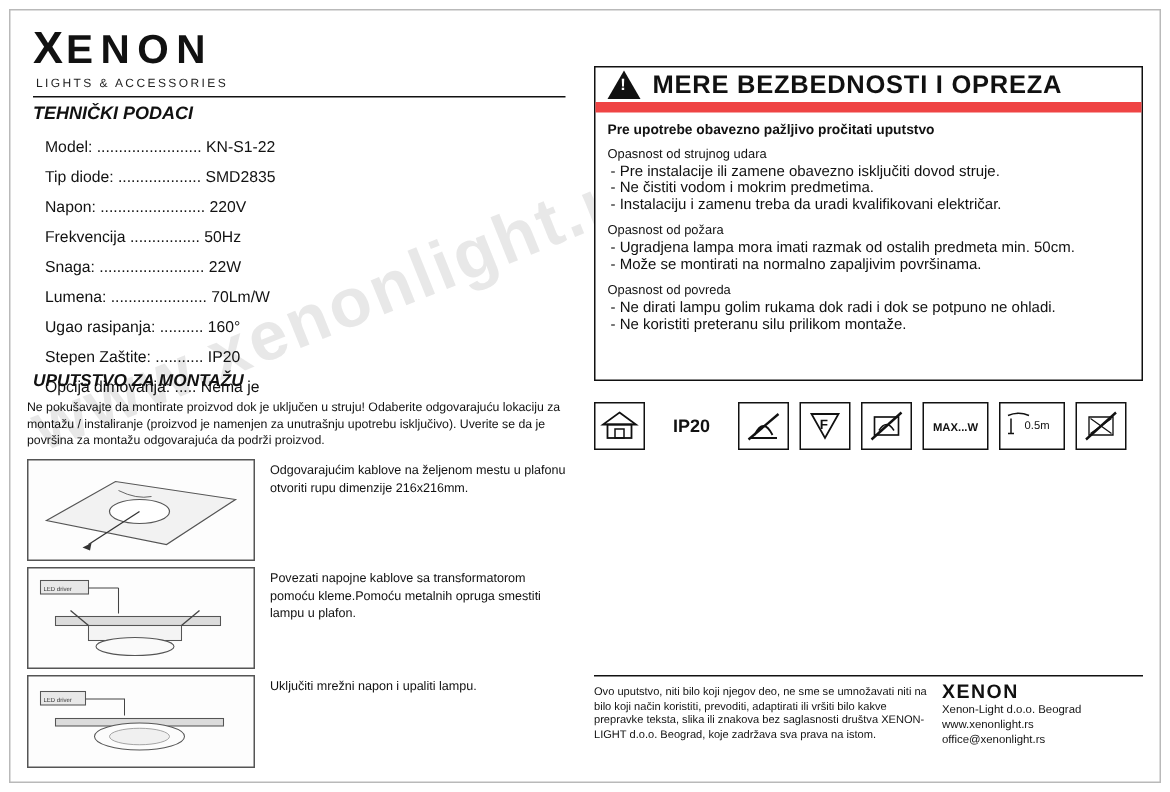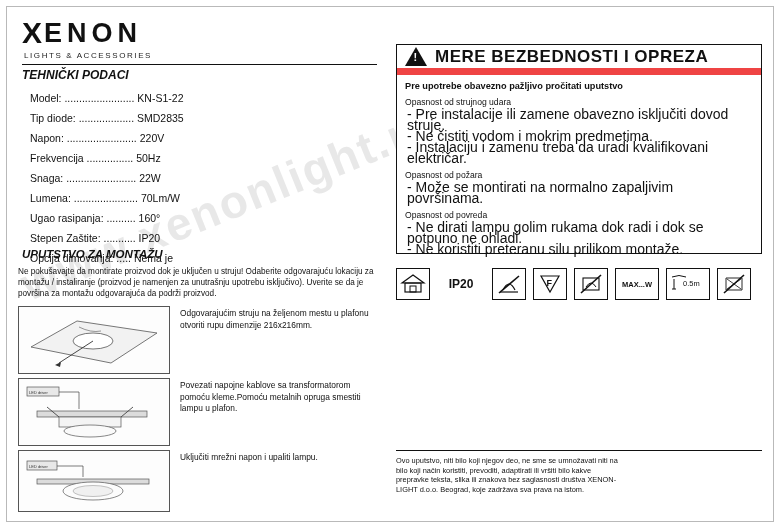--- a/index.html
+++ b/index.html
@@ -220,21 +220,21 @@
     color: #111;
     margin-bottom: 6px;
   }
   .hz-group { margin-bottom: 6px; }
   .hz-head {
     font-size: 8.6px;
     color: #111;
     margin-bottom: 2px;
   }
   .hz-item {
-    font-size: 14px;
+    font-size: 10px;
     color: #111;
     line-height: 11px;
     padding-left: 2px;
   }
 
   
   .picto-strip {
     position: absolute;
     left: 396px;
     top: 264px;
@@ -335,21 +335,21 @@
   <div class="step" id="step1">
     <div class="step-img">
       <svg width="150" height="66" viewBox="0 0 150 66">
         <polygon points="12,40 58,14 138,26 92,56" fill="#f2f2f2" stroke="#555" stroke-width="0.8"></polygon>
         <ellipse cx="74" cy="34" rx="20" ry="8" fill="#ffffff" stroke="#555" stroke-width="0.8"></ellipse>
         <path d="M74 34 L40 56" stroke="#333" stroke-width="0.9" fill="none"></path>
         <path d="M36 58 l6 -3 l-1 5 z" fill="#333"></path>
         <path d="M60 20 q12 6 22 4" stroke="#555" stroke-width="0.6" fill="none"></path>
       </svg>
     </div>
-    <div class="step-text">Odgovarajućim struju na željenom mestu u plafonu otvoriti rupu dimenzije 216x216mm.</div>
+    <div class="step-text">Odgovarajućim kablove na željenom mestu u plafonu otvoriti rupu dimenzije 216x216mm.</div>
   </div>
 
   <div class="step" id="step2">
     <div class="step-img">
       <svg width="150" height="66" viewBox="0 0 150 66">
         <rect x="8" y="8" width="32" height="9" fill="#e8e8e8" stroke="#555" stroke-width="0.7"></rect>
         <text x="10" y="15" font-family="Liberation Sans, sans-serif" font-size="4" fill="#333">LED driver</text>
         <path d="M40 13 L60 13" stroke="#444" stroke-width="0.7"></path>
         <path d="M60 13 L60 30" stroke="#444" stroke-width="0.7"></path>
         <rect x="18" y="32" width="110" height="6" fill="#dcdcdc" stroke="#555" stroke-width="0.7"></rect>
@@ -386,20 +386,21 @@
 
       <div class="hz-group">
         <div class="hz-head">Opasnost od strujnog udara</div>
         <div class="hz-item">- Pre instalacije ili zamene obavezno isključiti dovod struje.</div>
         <div class="hz-item">- Ne čistiti vodom i mokrim predmetima.</div>
         <div class="hz-item">- Instalaciju i zamenu treba da uradi kvalifikovani električar.</div>
       </div>
 
       <div class="hz-group">
         <div class="hz-head">Opasnost od požara</div>
+        <div class="hz-item">- Ugradjena lampa mora imati razmak od ostalih predmeta min. 50cm.</div>
         <div class="hz-item">- Može se montirati na normalno zapaljivim površinama.</div>
       </div>
 
       <div class="hz-group">
         <div class="hz-head">Opasnost od povreda</div>
         <div class="hz-item">- Ne dirati lampu golim rukama dok radi i dok se potpuno ne ohladi.</div>
         <div class="hz-item">- Ne koristiti preteranu silu prilikom montaže.</div>
       </div>
     </div>
   </div>
@@ -451,13 +452,21 @@
         <path d="M6 18 L22 18 L22 6 L6 6 Z" fill="none" stroke="#111" stroke-width="0.9"></path>
         <line x1="7" y1="7" x2="21" y2="17" stroke="#111" stroke-width="0.8"></line>
         <line x1="21" y1="7" x2="7" y2="17" stroke="#111" stroke-width="0.8"></line>
         <line x1="4" y1="21" x2="24" y2="3" stroke="#111" stroke-width="1.6"></line>
       </svg>
     </div>
   </div>
 
   <div class="footer-rule"></div>
   <div class="footer-left">Ovo uputstvo, niti bilo koji njegov deo, ne sme se umnožavati niti na bilo koji način koristiti, prevoditi, adaptirati ili vršiti bilo kakve prepravke teksta, slika ili znakova bez saglasnosti društva XENON-LIGHT d.o.o. Beograd, koje zadržava sva prava na istom.</div>
+  <div class="footer-right">
+    <div class="footer-logo">
+      <span>X</span><span>ENON</span>
+    </div>
+    <div>Xenon-Light d.o.o. Beograd</div>
+    <div>www.xenonlight.rs</div>
+    <div>office@xenonlight.rs</div>
+  </div>
 </div>
 
 </body></html>

